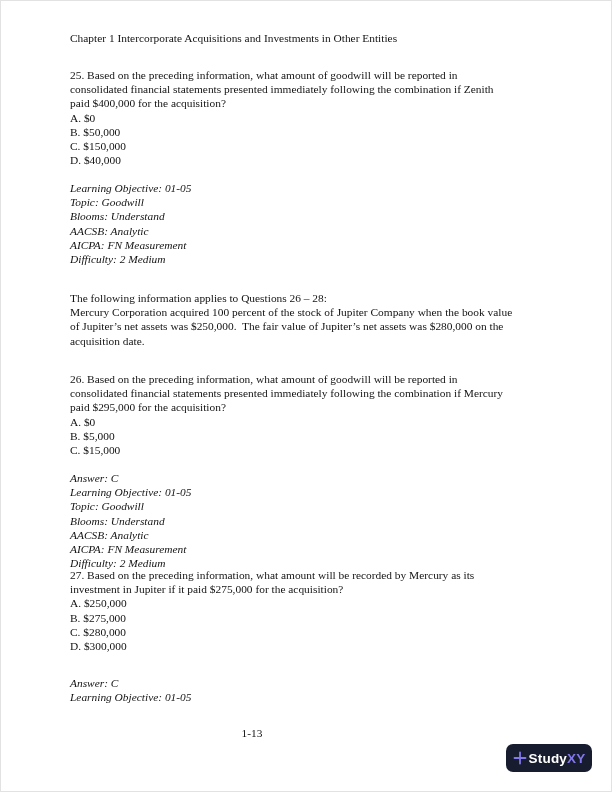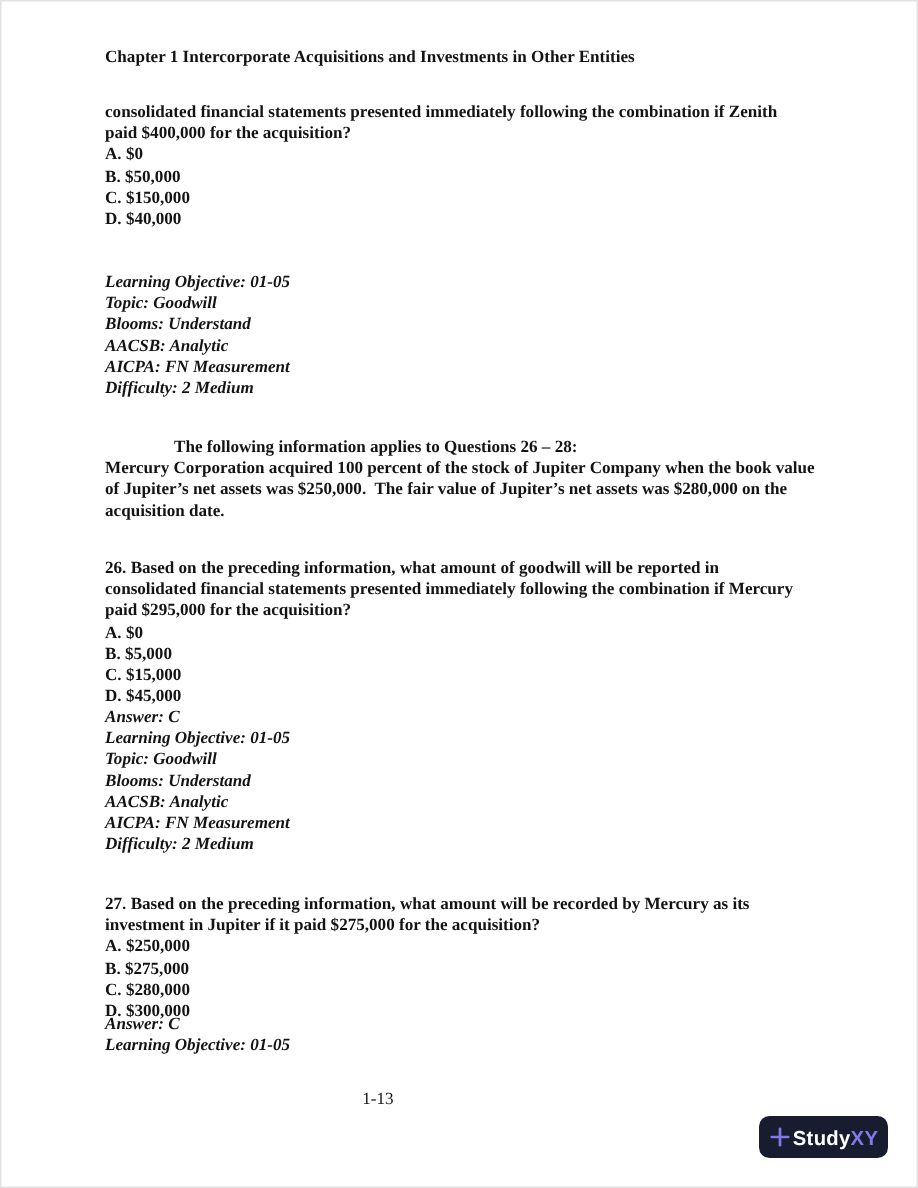--- a/index.html
+++ b/index.html
@@ -16,24 +16,23 @@
   .block {
     position: absolute;
     left: 70px;
     right: 40px;
     font-size: 11.4px;
   }
   .ln {
     height: 14.2px;
     line-height: 14.2px;
     white-space: pre;
-    font-weight: bold;
   }
   .italic .ln { font-style: italic; }
-  .bold-ln { font-weight: bold; margin-left: 46px; }
+  .bold-ln { font-weight: normal; }
   .footer {
     position: absolute;
     left: 0;
     top: 726px;
     width: 504px;
     text-align: center;
     font-size: 11.4px;
     line-height: 14.2px;
   }
   .brand-badge {
@@ -59,20 +58,21 @@
   .brand-name { color: #ffffff; }
 </style>
 </head>
 <body>
 
 <div class="block" style="top:31px">
   <div class="ln">Chapter 1 Intercorporate Acquisitions and Investments in Other Entities</div>
 </div>
 
 <div class="block" style="top:68px">
+  <div class="ln">25. Based on the preceding information, what amount of goodwill will be reported in</div>
   <div class="ln">consolidated financial statements presented immediately following the combination if Zenith</div>
   <div class="ln">paid $400,000 for the acquisition?</div>
   <div class="ln">A. $0</div>
   <div class="ln">B. $50,000</div>
   <div class="ln">C. $150,000</div>
   <div class="ln">D. $40,000</div>
 </div>
 
 <div class="block italic" style="top:181px">
   <div class="ln">Learning Objective: 01-05</div>
@@ -90,34 +90,33 @@
   <div class="ln">acquisition date.</div>
 </div>
 
 <div class="block" style="top:372px">
   <div class="ln">26. Based on the preceding information, what amount of goodwill will be reported in</div>
   <div class="ln">consolidated financial statements presented immediately following the combination if Mercury</div>
   <div class="ln">paid $295,000 for the acquisition?</div>
   <div class="ln">A. $0</div>
   <div class="ln">B. $5,000</div>
   <div class="ln">C. $15,000</div>
-  <div class="ln">D. $45,000</div>
 </div>
 
 <div class="block italic" style="top:471px">
   <div class="ln">Answer: C</div>
   <div class="ln">Learning Objective: 01-05</div>
   <div class="ln">Topic: Goodwill</div>
   <div class="ln">Blooms: Understand</div>
   <div class="ln">AACSB: Analytic</div>
   <div class="ln">AICPA: FN Measurement</div>
   <div class="ln">Difficulty: 2 Medium</div>
 </div>
 
-<div class="block" style="top:596px">
+<div class="block" style="top:568px">
   <div class="ln">27. Based on the preceding information, what amount will be recorded by Mercury as its</div>
   <div class="ln">investment in Jupiter if it paid $275,000 for the acquisition?</div>
   <div class="ln">A. $250,000</div>
   <div class="ln">B. $275,000</div>
   <div class="ln">C. $280,000</div>
   <div class="ln">D. $300,000</div>
 </div>
 
 <div class="block italic" style="top:676px">
   <div class="ln">Answer: C</div>

